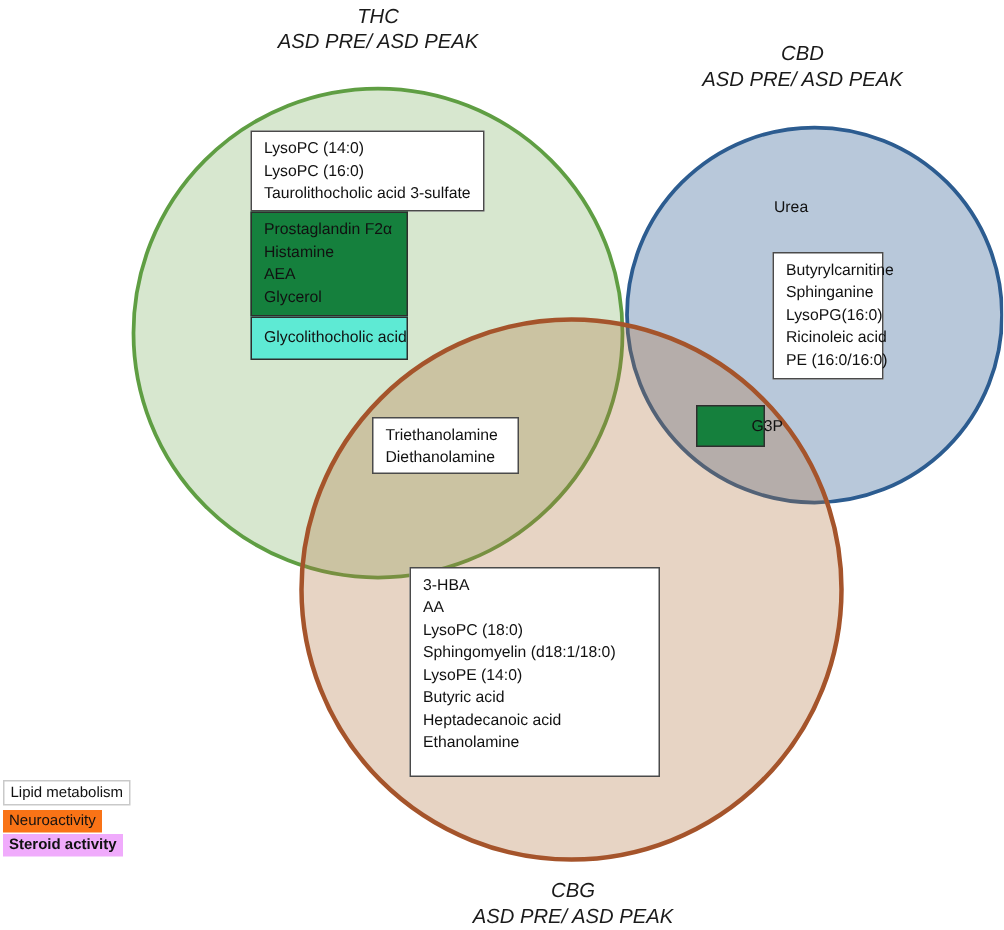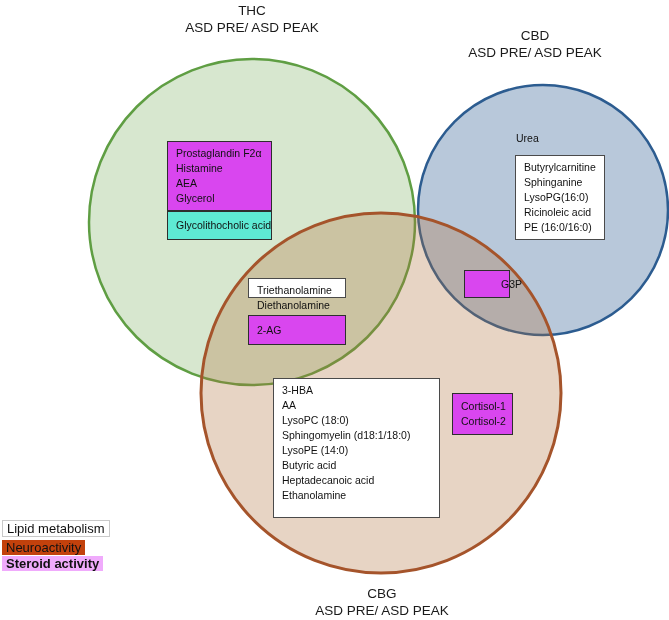--- a/index.html
+++ b/index.html
@@ -3,34 +3,34 @@
 <meta charset="utf-8">
 <style>
   html,body { margin:0; padding:0; background:#fff; }
   .stage {
     position:relative; width:669px; height:620px; background:#ffffff;
     font-family:"Liberation Sans", sans-serif; color:#111; overflow:hidden;
   }
   .venn-svg { position:absolute; left:0; top:0; }
 
   .title { position:absolute; width:300px; text-align:center; font-size:13.5px; line-height:17px; color:#1a1a1a; }
-  .title .t-line { white-space:nowrap; }
+  .title .t-line { white-space:nowrap;font-style:italic; }
 
   .vbox { position:absolute; box-sizing:border-box; font-size:10.5px; line-height:15px; }
   .vbox .line { white-space:nowrap; }
   .box-white  { background:#ffffff; border:1px solid #4a4a4a; padding:4px 8px; }
-  .box-orange { background:#d946ef; border:1px solid #2e2e2e; padding:4px 8px; }
+  .box-orange { background:#15803d; border:1px solid #2e2e2e; padding:4px 8px; }
   .box-yellow { background:#5eead4; border:1px solid #2e2e2e; padding:4px 8px; }
   .v-center { display:flex; flex-direction:column; justify-content:center; }
 
   .plain-label { position:absolute; font-size:10.5px; line-height:13px; }
 
-  .legend-item { position:absolute; font-size:13px; line-height:11px; padding:2px 4px; white-space:nowrap; box-sizing:border-box; }
+  .legend-item { position:absolute; font-size:10px; line-height:11px; padding:2px 4px; white-space:nowrap; box-sizing:border-box; }
   .legend-lipid   { background:#ffffff; border:1px solid #c9c9c9; }
-  .legend-neuro   { background:#c2410c; }
+  .legend-neuro   { background:#f97316; }
   .legend-steroid { background:#f0abfc;font-weight:bold; }
 </style>
 </head>
 <body>
 
 <div class="stage">
 
   <svg class="venn-svg" width="669" height="620" viewBox="0 0 669 620">
     <circle cx="252" cy="222" r="163" stroke-width="2.5" fill="#6AA84F45" stroke="#5F9E43"></circle>
     <circle cx="543" cy="210" r="125" stroke-width="2.5" fill="#2E5F9357" stroke="#2C5C90"></circle>
@@ -43,68 +43,66 @@
   </div>
   <div class="title" style="left:385px; top:27px;">
     <div class="t-line">CBD</div>
     <div class="t-line">ASD PRE/ ASD PEAK</div>
   </div>
   <div class="title" style="left:232px; top:585px;">
     <div class="t-line">CBG</div>
     <div class="t-line">ASD PRE/ ASD PEAK</div>
   </div>
 
+  <div class="vbox box-white" style="left:167px; top:87px; width:156px; height:54px;">
+    <div class="line">LysoPC (14:0)</div>
+    <div class="line">LysoPC (16:0)</div>
+    <div class="line">Taurolithocholic acid 3-sulfate</div>
+  </div>
 
   <div class="vbox box-orange" style="left:167px; top:141px; width:105px; height:70px;">
     <div class="line">Prostaglandin F2α</div>
     <div class="line">Histamine</div>
     <div class="line">AEA</div>
     <div class="line">Glycerol</div>
   </div>
 
   <div class="vbox box-yellow v-center" style="left:167px; top:211px; width:105px; height:29px;">
     <div class="line">Glycolithocholic acid</div>
   </div>
 
   <div class="plain-label" style="left:516px; top:132px;">Urea</div>
 
-  <div class="vbox box-white" style="left:515px; top:155px; width:90px; height:85px;">
+  <div class="vbox box-white" style="left:515px; top:168px; width:74px; height:85px;">
     <div class="line">Butyrylcarnitine</div>
     <div class="line">Sphinganine</div>
     <div class="line">LysoPG(16:0)</div>
     <div class="line">Ricinoleic acid</div>
     <div class="line">PE (16:0/16:0)</div>
   </div>
 
   <div class="vbox box-orange v-center" style="left:464px; top:270px; width:45px; height:28px; text-align:center;padding-left:36px;">
     <div class="line">G3P</div>
   </div>
 
-  <div class="vbox box-white" style="left:248px; top:278px; width:98px; height:20px;">
+  <div class="vbox box-white" style="left:248px; top:278px; width:98px; height:38px;">
     <div class="line">Triethanolamine</div>
     <div class="line">Diethanolamine</div>
   </div>
 
-  <div class="vbox box-orange v-center" style="left:248px; top:315px; width:98px; height:30px;">
-    <div class="line">2-AG</div>
-  </div>
 
   <div class="vbox box-white" style="left:273px; top:378px; width:167px; height:140px;">
     <div class="line">3-HBA</div>
     <div class="line">AA</div>
     <div class="line">LysoPC (18:0)</div>
     <div class="line">Sphingomyelin (d18:1/18:0)</div>
     <div class="line">LysoPE (14:0)</div>
     <div class="line">Butyric acid</div>
     <div class="line">Heptadecanoic acid</div>
     <div class="line">Ethanolamine</div>
   </div>
 
-  <div class="vbox box-orange v-center" style="left:452px; top:393px; width:61px; height:42px; text-align:center;">
-    <div class="line">Cortisol-1</div>
-    <div class="line">Cortisol-2</div>
-  </div>
 
   <div class="legend-item legend-lipid" style="left:2px; top:520px;">Lipid metabolism</div>
   <div class="legend-item legend-neuro" style="left:2px; top:540px;">Neuroactivity</div>
   <div class="legend-item legend-steroid" style="left:2px; top:556px;">Steroid activity</div>
 
 </div>
 
 </body></html>

